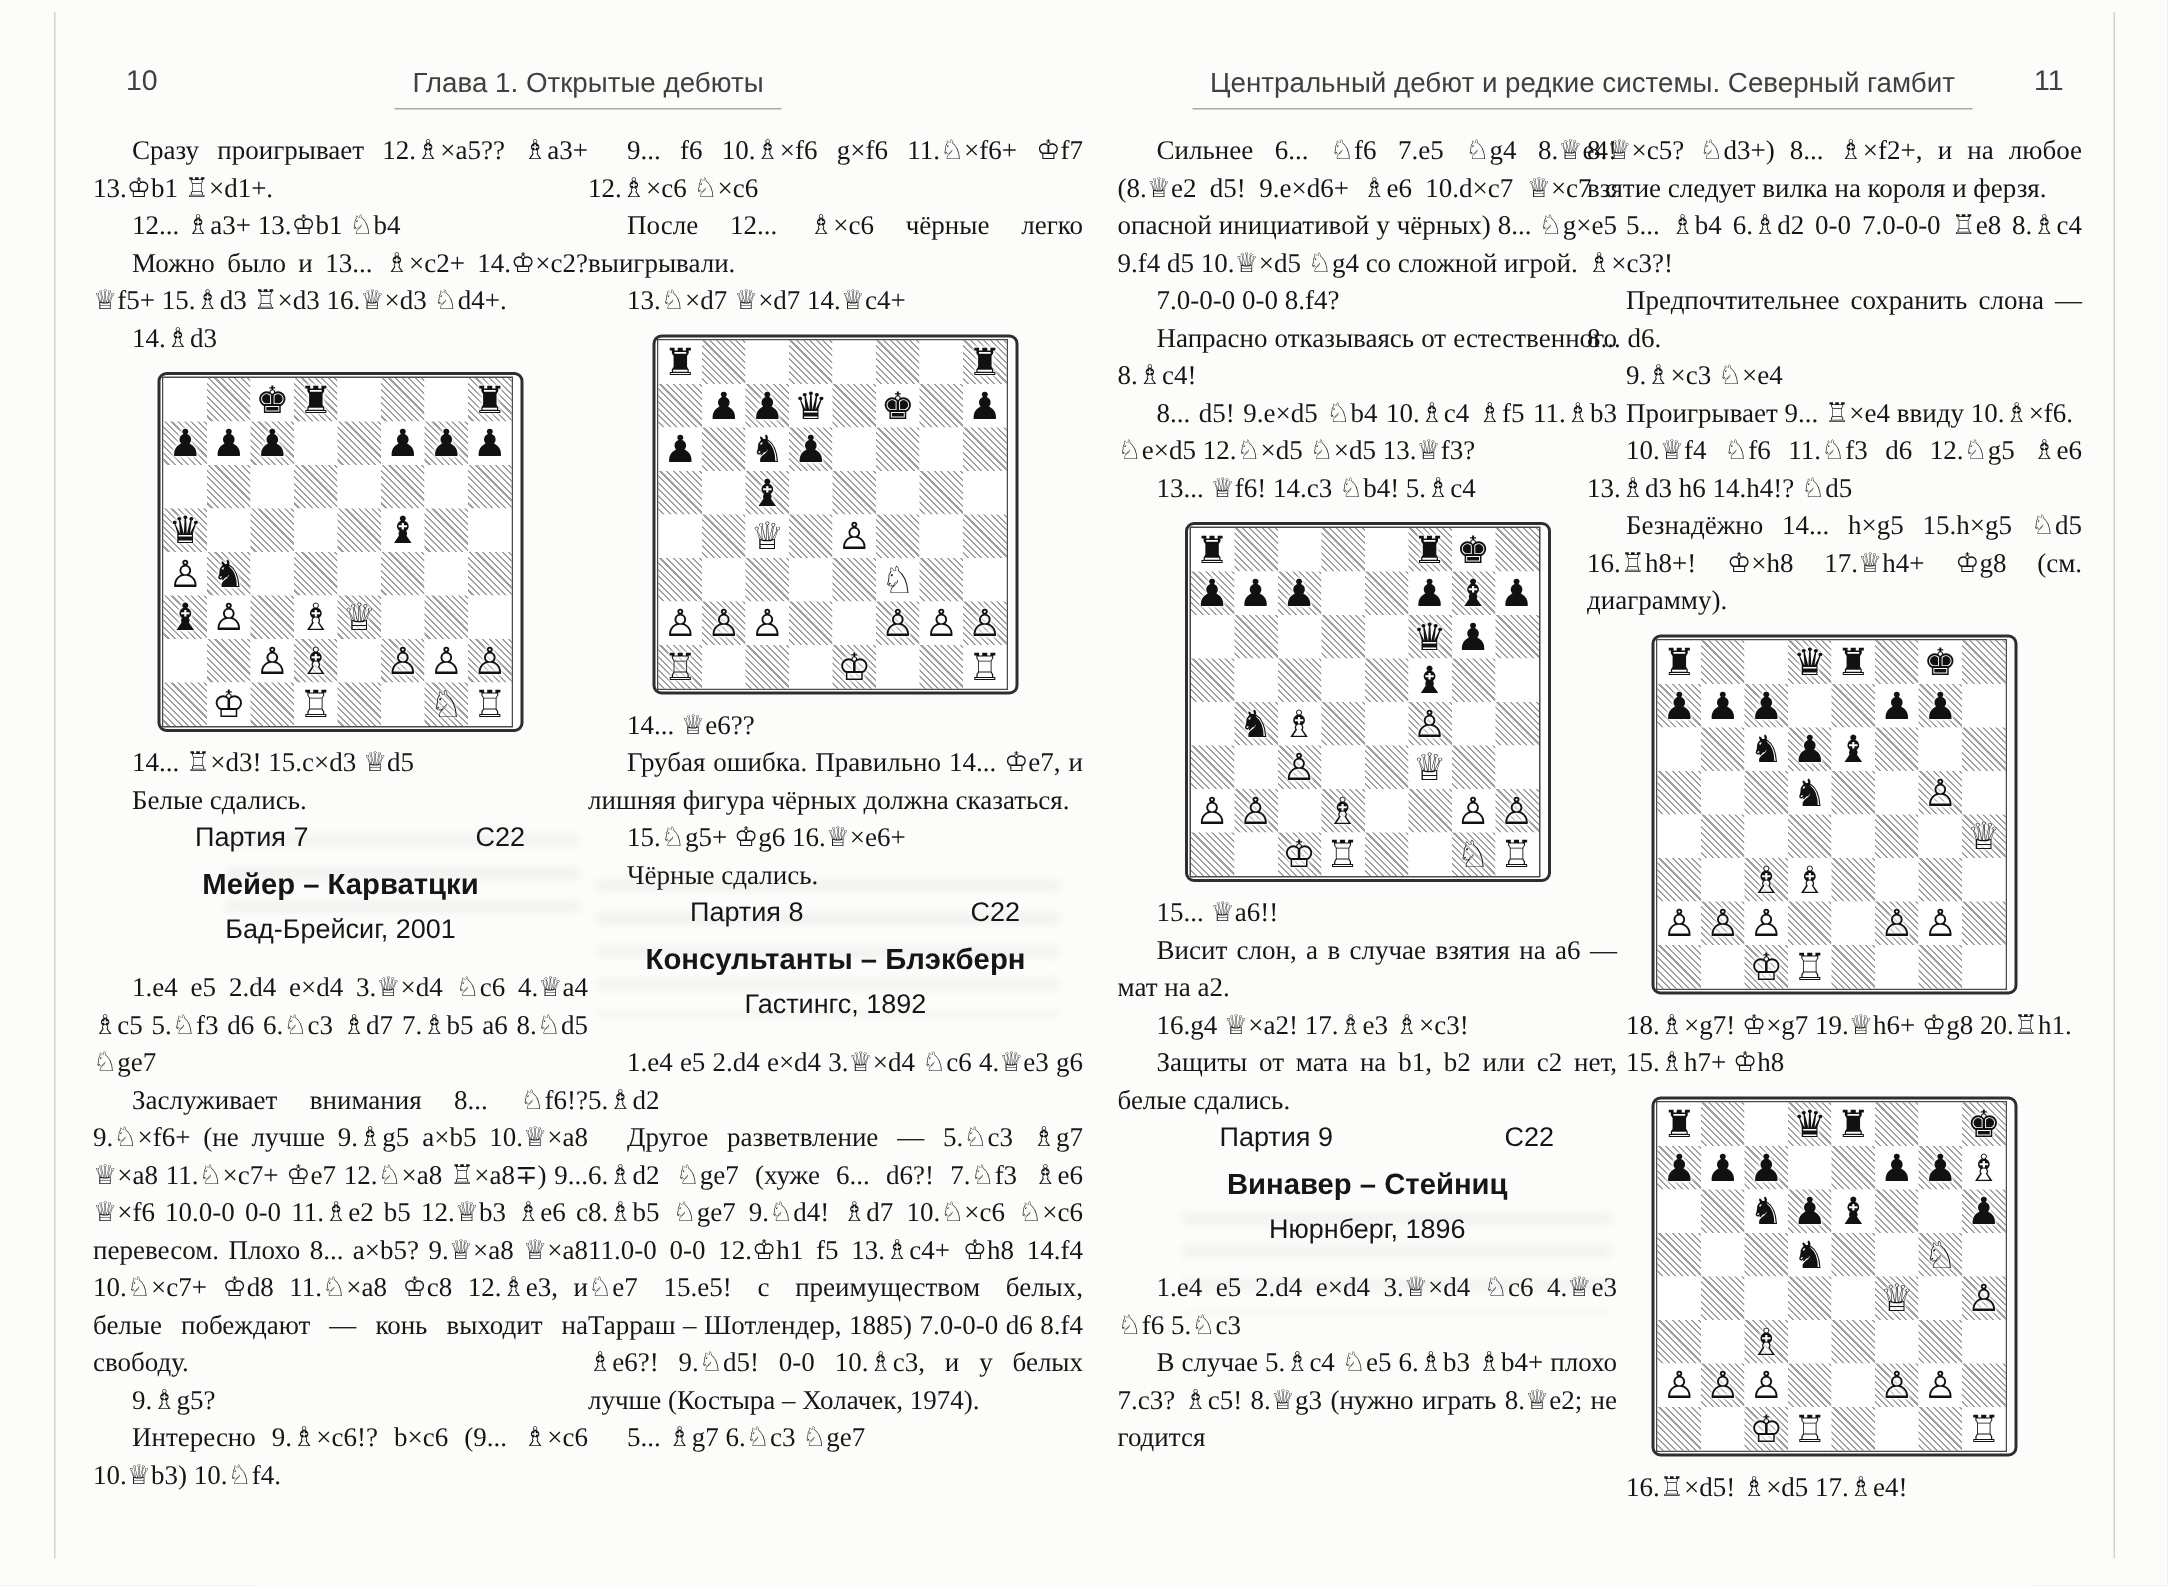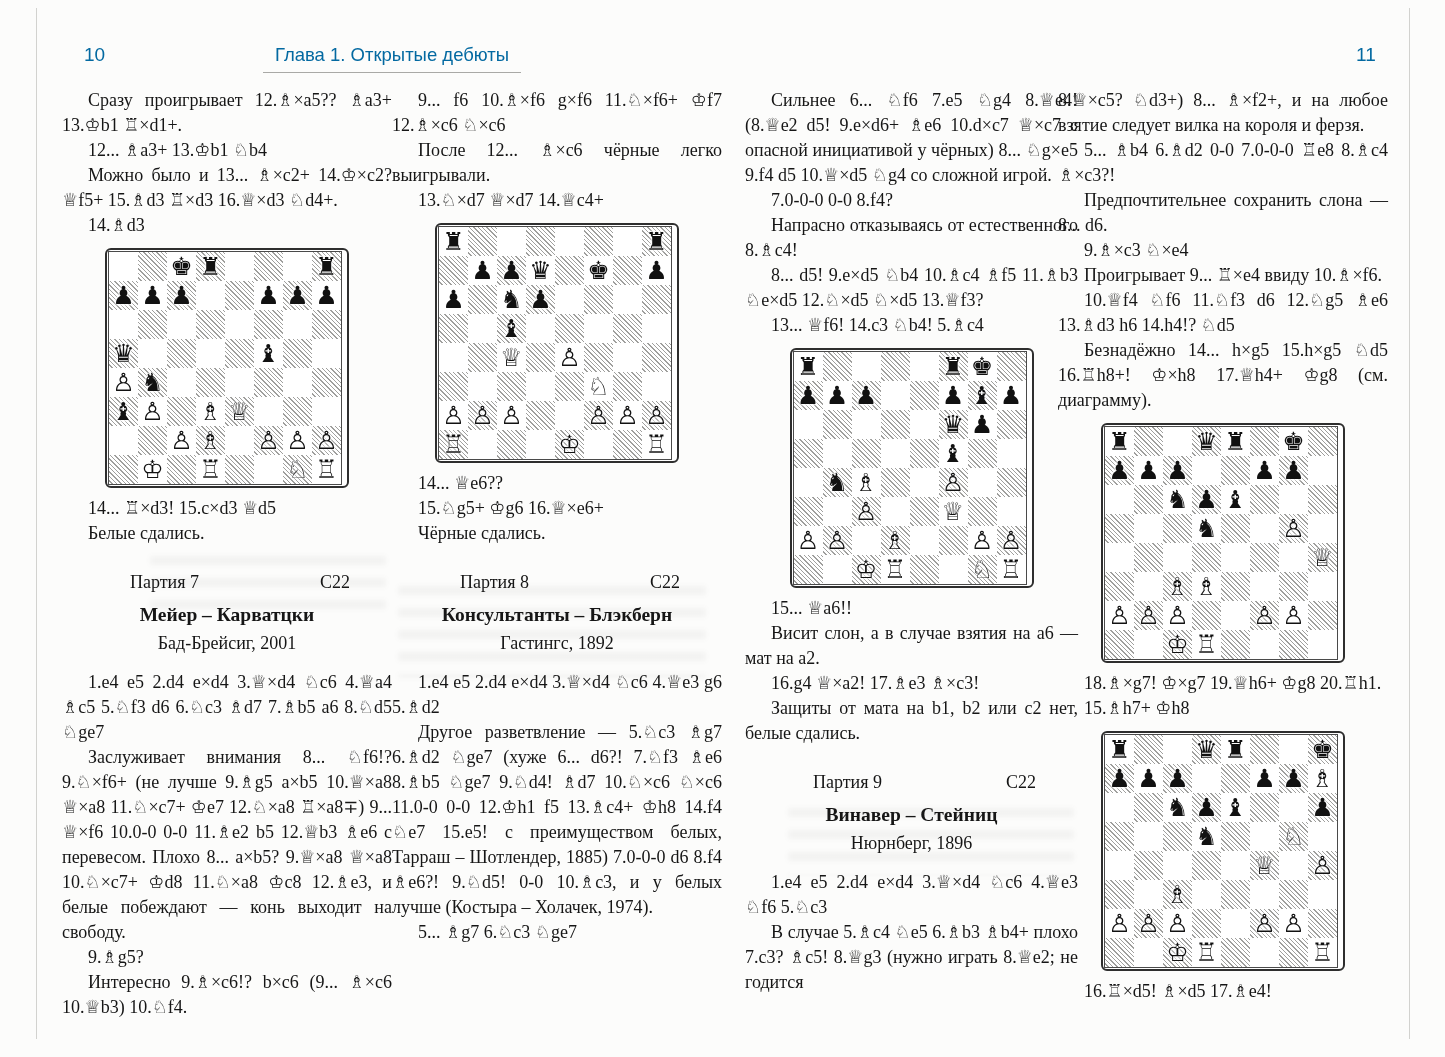--- a/index.html
+++ b/index.html
@@ -5,37 +5,37 @@
   html,body{margin:0;padding:0;background:#e9e9e7;}
   .sheet{
     position:relative;width:1445px;height:1057px;background:#fcfcfb;
     font-family:"Liberation Serif","DejaVu Serif","DejaVu Sans",serif;
     color:#161616;overflow:hidden;margin:0 auto;
   }
   .edge{position:absolute;top:8px;bottom:18px;width:1px;background:#d2d2cf;}
   .edge.l{left:36px;} .edge.r{left:1409px;}
 
   
-  .rh{position:absolute;top:44px;font-family:"Liberation Sans",sans-serif;font-size:18.5px;color:#0369a1;}
+  .rh{position:absolute;top:44px;font-family:"Liberation Sans",sans-serif;font-size:18.5px;color:#404040;}
   .rh-num{font-size:19px;}
   .rh-title{border-bottom:1.5px solid #a9a9a6;padding:0 12px 7px;white-space:nowrap;}
   .rh-center-left{left:62px;width:660px;text-align:center;}
   .rh-center-right{left:735px;width:640px;text-align:center;}
   .pn-left{position:absolute;left:84px;top:44px;}
   .pn-right{position:absolute;left:1356px;top:44px;}
 
   
   .col{position:absolute;top:88px;width:330px;font-size:18px;line-height:25px;text-align:justify;}
   .c1{left:62px;} .c2{left:392px;} .c3{left:745px;width:333px;} .c4{left:1058px;}
   .col p{margin:0;}
   .ind{text-indent:26px;}
   .mv{font-weight:normal;}
 
   
-  .ghead{margin:24px 0 14px;font-family:Liberation Serif, serif;}
+  .ghead{margin:0 0 14px;font-family:Liberation Sans, sans-serif;}
   .ghead-top{display:flex;justify-content:space-between;padding:0 42px 0 68px;font-size:18px;}
   .ghead-players{text-align:center;font-weight:bold;font-size:19.5px;margin-top:7px;}
   .ghead-venue{text-align:center;font-size:18px;margin-top:4px;}
 
   
   .board-outer{
     width:238px;margin:10px auto 8px;border:2px solid #2e2e2e;border-radius:6px;
     padding:1px;background:#fff;box-shadow:0 0 0 1px #fff inset;
   }
   .board{
@@ -63,20 +63,21 @@
 <div class="sheet">
   <div class="edge l"></div>
   <div class="edge r"></div>
 
   <div class="ghost g1"></div>
   <div class="ghost g2"></div>
   <div class="ghost g3"></div>
 
   <div class="pn-left rh rh-num">10</div>
   <div class="rh rh-center-left"><span class="rh-title">Глава 1. Открытые дебюты</span></div>
+  <div class="rh rh-center-right"><span class="rh-title">Центральный дебют и редкие системы. Северный гамбит</span></div>
   <div class="pn-right rh rh-num">11</div>
 
   <div class="col c1">
     <p class="ind">Сразу проигрывает 12.♗×a5?? ♗a3+ 13.♔b1 ♖×d1+.</p>
     <p class="ind mv">12... ♗a3+ 13.♔b1 ♘b4</p>
     <p class="ind">Можно было и 13... ♗×c2+ 14.♔×c2? ♕f5+ 15.♗d3 ♖×d3 16.♕×d3 ♘d4+.</p>
     <p class="ind mv">14.♗d3</p>
     <div class="board-outer">
         <div class="board">
           <div class="sq lt"></div>
@@ -325,20 +326,21 @@
             <span class="pc">♔</span>
           </div>
           <div class="sq lt"></div>
           <div class="sq dk"></div>
           <div class="sq lt">
             <span class="pc">♖</span>
           </div>
         </div>
       </div>
     <p class="ind mv">14... ♕e6??</p>
+    <p class="ind">Грубая ошибка. Правильно 14... ♔e7, и лишняя фигура чёрных должна сказаться.</p>
     <p class="ind mv">15.♘g5+ ♔g6 16.♕×e6+</p>
     <p class="ind">Чёрные сдались.</p>
     <div class="ghead">
       <div class="ghead-top">
         <span>Партия 8</span>
         <span>C22</span>
       </div>
       <div class="ghead-players">Консультанты – Блэкберн</div>
       <div class="ghead-venue">Гастингс, 1892</div>
     </div>

